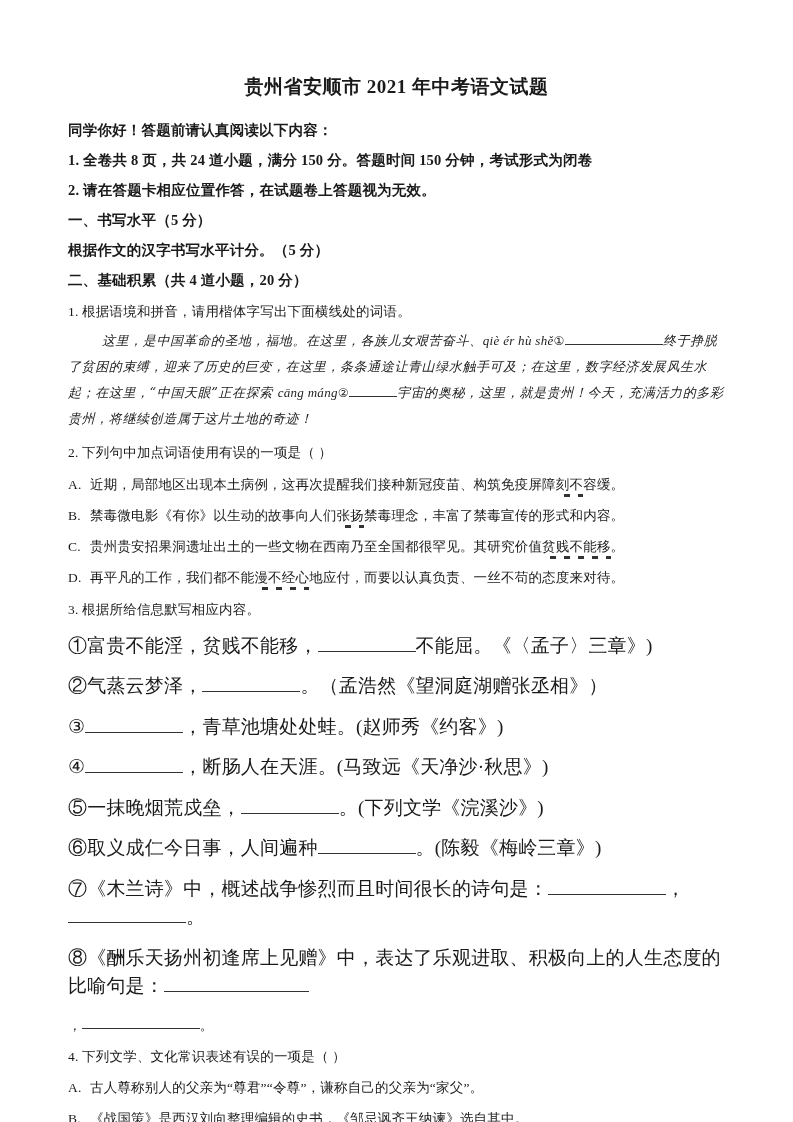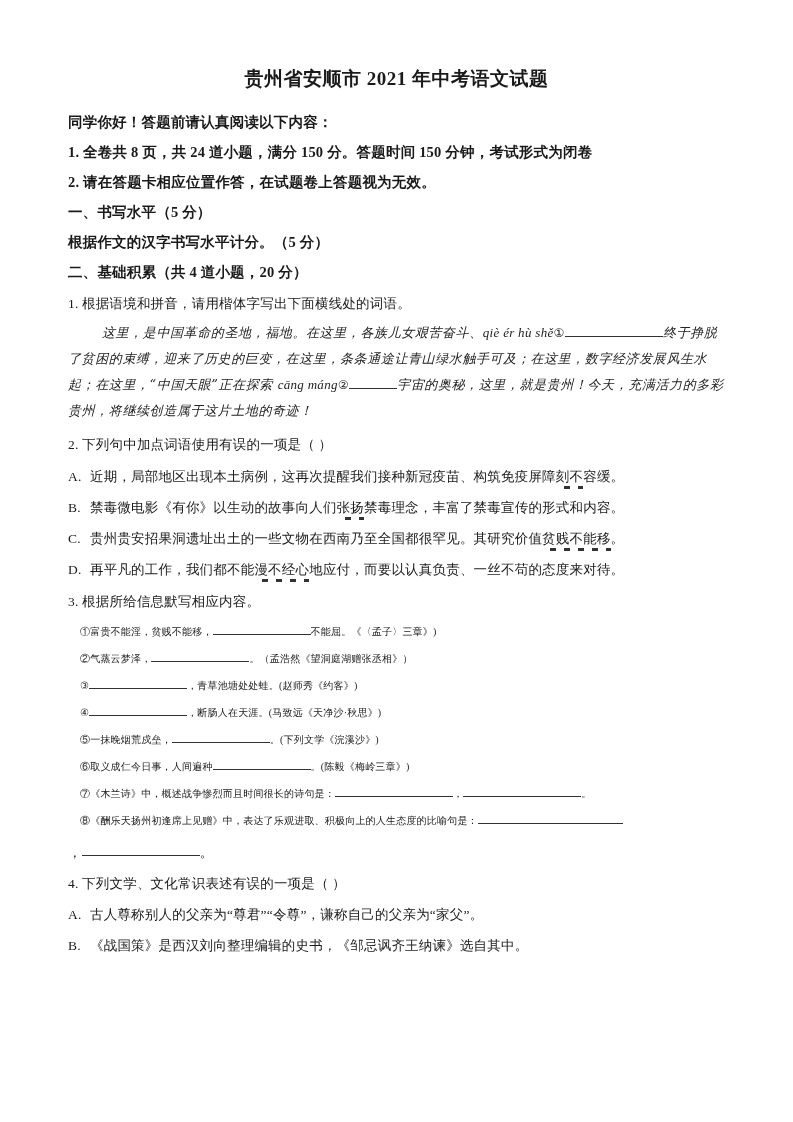--- a/index.html
+++ b/index.html
@@ -13,21 +13,21 @@
     position: relative;
     font-family: "Liberation Serif", "DejaVu Serif", serif;
     color: #1a1a1a;
     overflow: hidden;
   }
   .page {
     position: relative;
     width: 793px;
     height: 1122px;
     box-sizing: border-box;
-    padding: 8px 68px;
+    padding: 16px 68px;
   }
 
   
   .doc-title {
     text-align: center;
     font-size: 19px;
     font-weight: bold;
     letter-spacing: 0.5px;
     margin: 0;
     padding-top: 58px;
@@ -115,23 +115,23 @@
     bottom: -5px;
     height: 3px;
     background-image: radial-gradient(circle, #333 38%, rgba(0,0,0,0) 42%);
     background-size: 14px 3px;
     background-repeat: repeat-x;
     background-position: 4px 0;
   }
 
   
   .fill-line {
-    font-size: 10px;
-    line-height: 1.5;
-    margin: 12px 0 0 12px;
+    font-size: 19px;
+    line-height: 1.5;
+    margin: 12px 0 0 0;
     letter-spacing: 0.2px;
   }
   .fill-cont {
     font-size: 13.5px;
     line-height: 1.5;
     margin: 14px 0 0 0;
     letter-spacing: 0.2px;
   }
 
   

